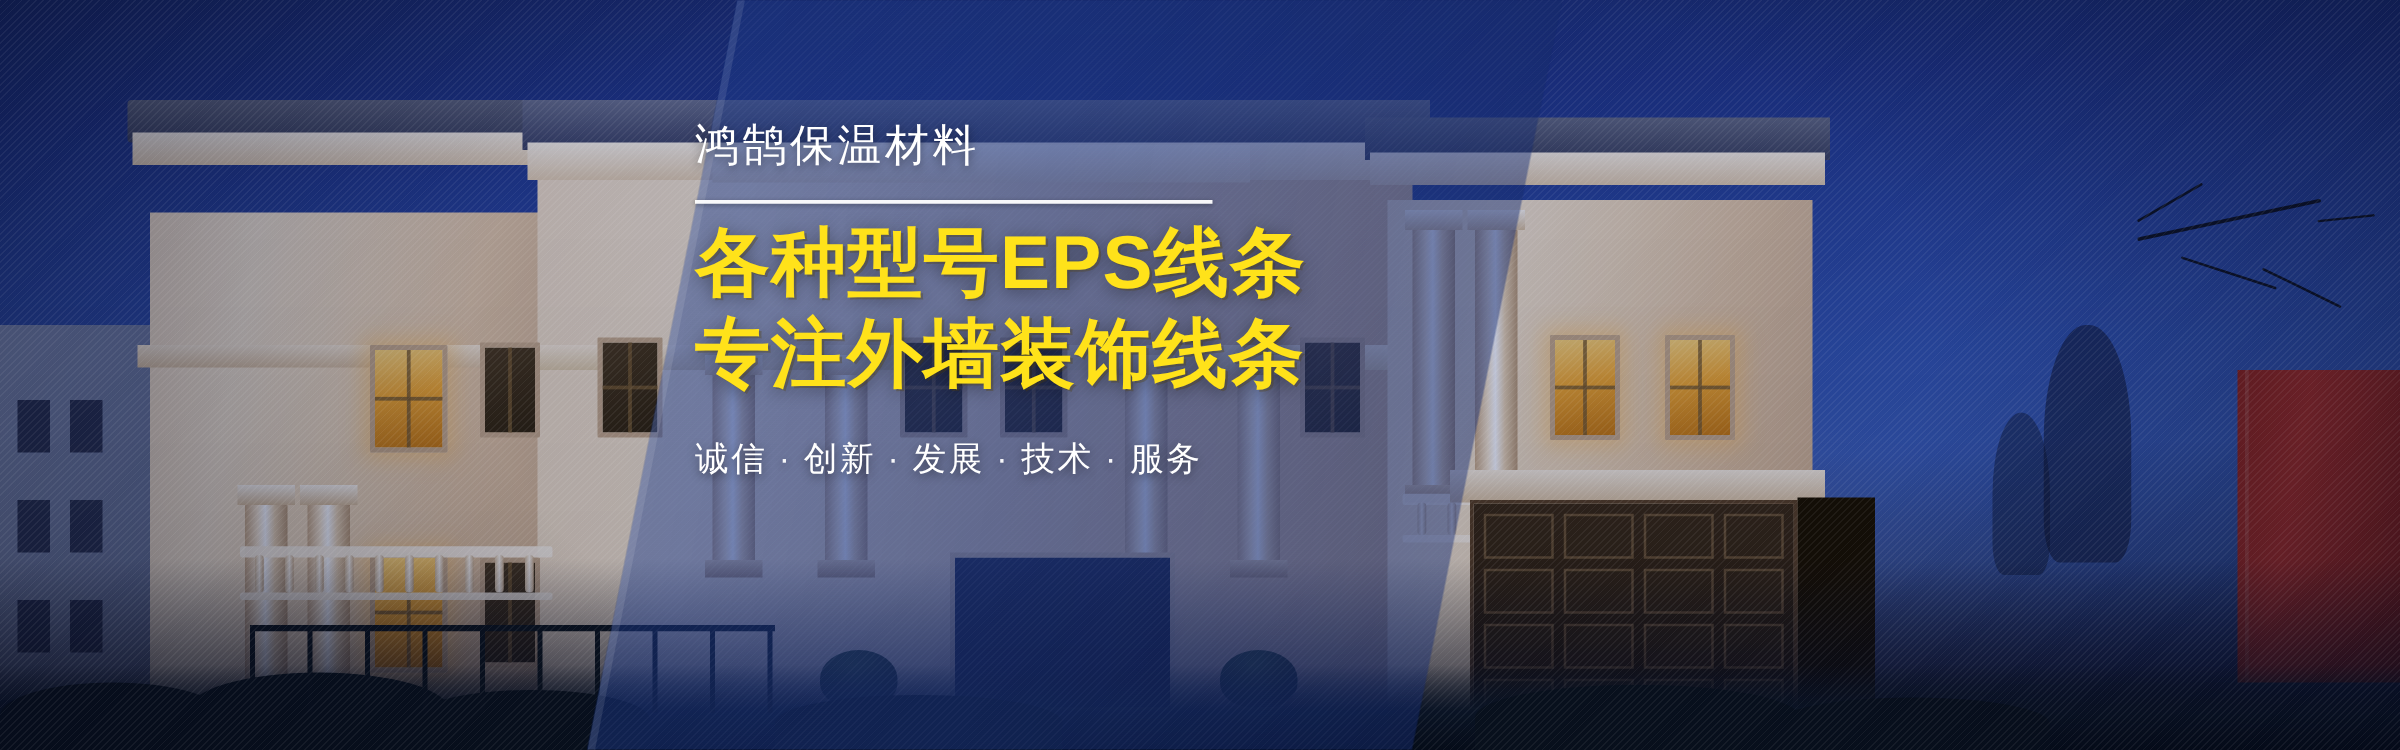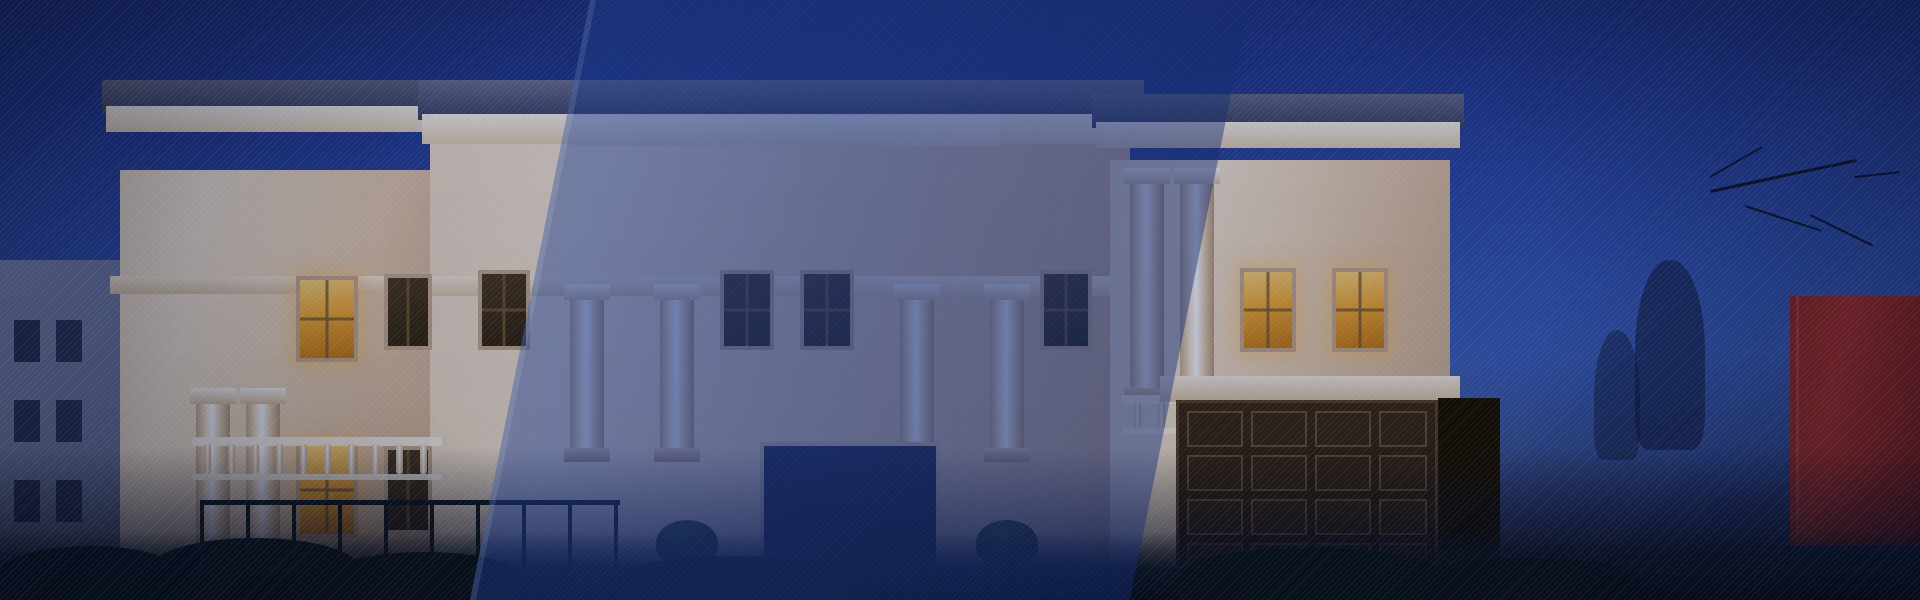--- a/index.html
+++ b/index.html
@@ -396,14 +396,26 @@
     </div>
 
     <div class="castblue"></div>
     <div class="sky-vign"></div>
     <div class="texture"></div>
   </div>
 
   <div class="panel"></div>
   <div class="panel-edge"></div>
 
+  <div class="copy">
+
+    <div class="brand">鸿鹄保温材料</div>
+
+    <div class="divider"></div>
+
+    <div class="headline">各种型号EPS线条</div>
+
+    <div class="headline">专注外墙装饰线条</div>
+
+    <div class="tagline"><span>诚信</span><span class="sep">·</span><span>创新</span><span class="sep">·</span><span>发展</span><span class="sep">·</span><span>技术</span><span class="sep">·</span><span>服务</span></div>
+  </div>
 
 </div>
 
 </body></html>

